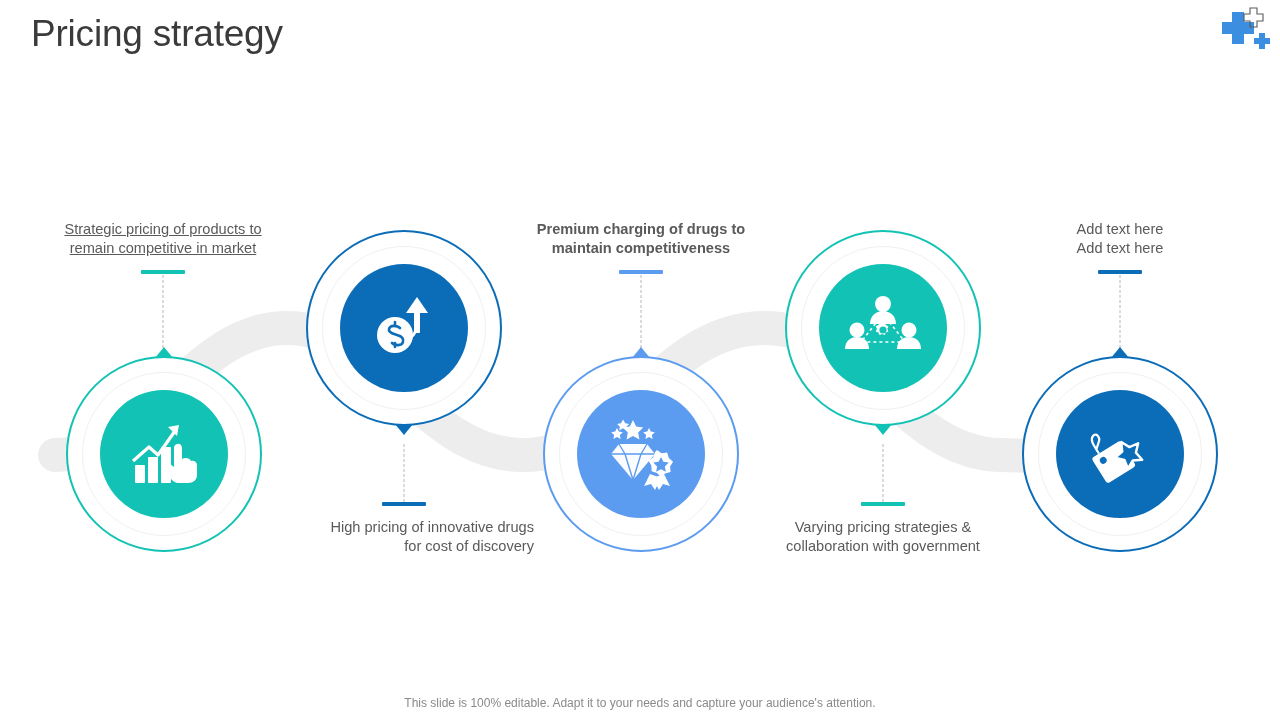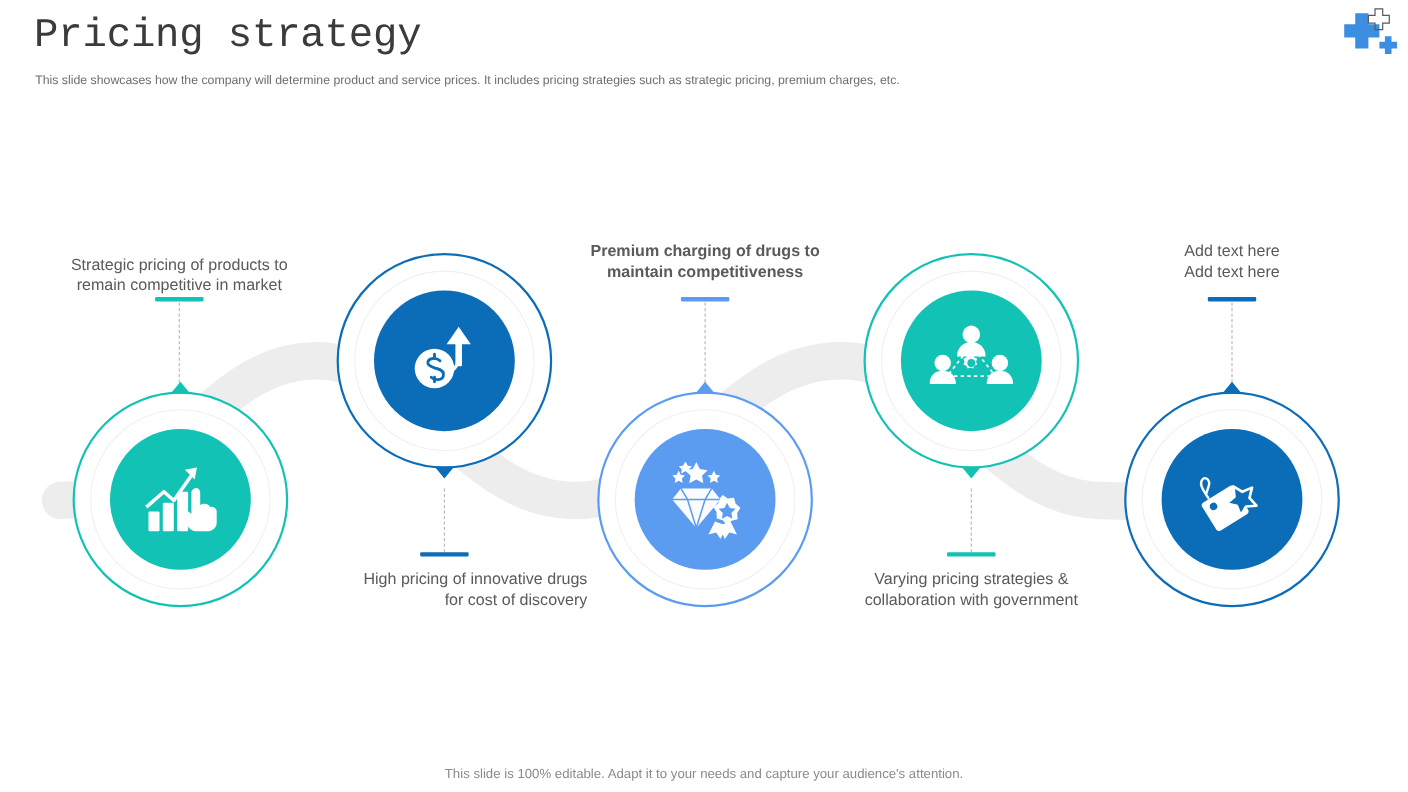--- a/index.html
+++ b/index.html
@@ -25,21 +25,20 @@
     width: 900px;
   }
   .slide-title {
     font-size: 37px;
     font-weight: 400;
     color: #3b3b3b;
     letter-spacing: -0.2px;
     line-height: 1.08;
     margin: 0;
     white-space: nowrap;
-    font-family: Liberation Mono, monospace;
   }
   .slide-subtitle {
     font-size: 11.2px;
     font-weight: 400;
     color: #6d6d6d;
     margin: 12px 0 0 1px;
     line-height: 1.35;
     white-space: nowrap;
   }
 
@@ -172,21 +171,20 @@
     text-align: center;
     font-size: 12px;
     color: #8a8a8a;
   }
 </style>
 </head>
 <body>
 
 <div class="slide-header">
   <h1 class="slide-title">Pricing strategy</h1>
-  <p class="slide-subtitle">This slide showcases how the company will determine product and service prices. It includes pricing strategies such as strategic pricing, premium charges, etc.</p>
 </div>
 
 <div class="logo">
   <svg width="64" height="52" viewBox="0 0 64 52">
 
     <path d="M14 16 h10 V6 h12 v10 h10 v12 H36 v10 H24 V28 H14 Z" fill="#3c8fe0"></path>
 
     <path d="M36 8 h6 V2 h7 v6 h6 v7 h-6 v6 h-7 v-6 h-6 Z" fill="none" stroke="#5a5a5a" stroke-width="1.1"></path>
 
     <path d="M46 32 h5 v-5 h6 v5 h5 v6 h-5 v5 h-6 v-5 h-5 Z" fill="#3c8fe0"></path>
@@ -198,21 +196,21 @@
   <svg class="ribbon-layer" viewBox="0 0 1280 720">
     <path d="M 55 455
              C 150 455, 190 330, 285 328
              C 380 326, 420 452, 520 455
              C 620 458, 660 330, 762 328
              C 864 326, 900 452, 1000 455
              C 1070 457, 1110 455, 1160 453" fill="none" stroke="#ededed" stroke-width="34" stroke-linecap="round"></path>
   </svg>
 
   <div class="callout" style="left:33px; top:220px; --accent:#12c2b4;">
-    <div class="callout-text" style="top:12px;">Strategic pricing of products to
+    <div class="callout-text" style="top:0px;text-decoration:underline;">Strategic pricing of products to
 remain competitive in market</div>
     <div class="accent-bar" style="top:50px;"></div>
     <div class="stem" style="top:55px; height:88px;"></div>
   </div>
   <div class="node" style="left:66px; top:356px; --accent:#12c2b4;">
     <div class="pointer up"></div>
     <div class="ring-outer"></div>
     <div class="ring-inner"></div>
     <div class="disc">
       <svg width="74" height="74" viewBox="0 0 74 74">

